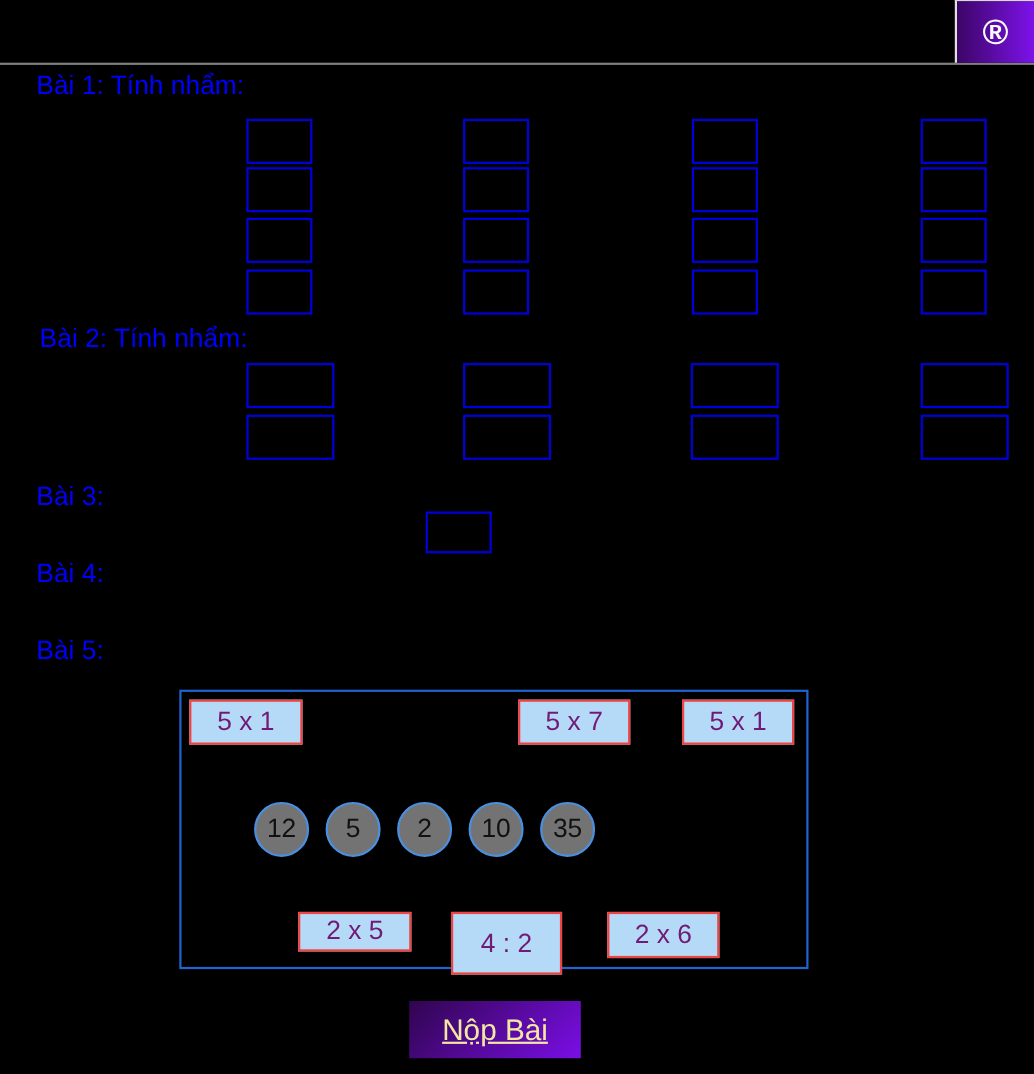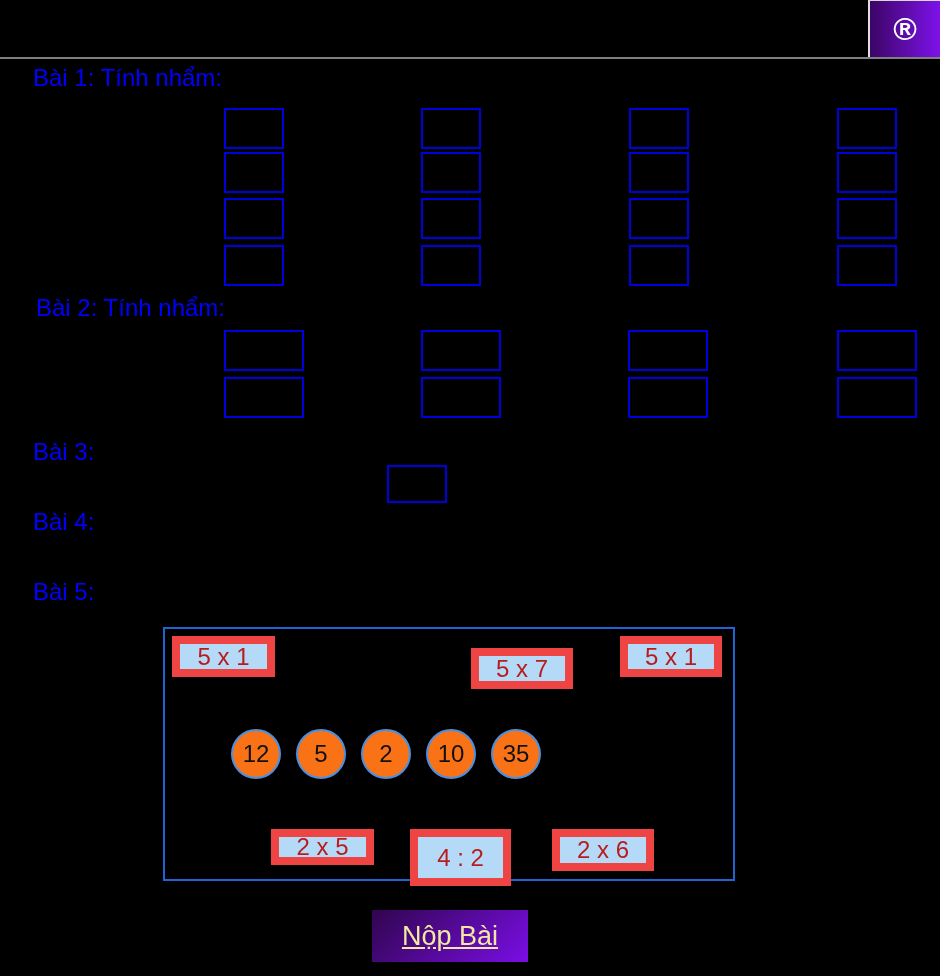--- a/index.html
+++ b/index.html
@@ -51,32 +51,32 @@
   .match-box {
     position: absolute;
     left: 163px; top: 627px;
     width: 572px; height: 254px;
     border: 2px solid #1e64d2;
   }
   .card {
     position: absolute;
     height: 41px;
     background: #b5daf8;
-    border: 8px solid #ef4444;
-    color: #b91c1c;
+    border: 2px solid #ef4444;
+    color: #701a75;
     font-size: 24px;
     display: flex; align-items: center; justify-content: center;
     cursor: pointer;
     white-space: nowrap;
   }
   .circle {
     position: absolute;
     width: 50px; height: 50px;
     border-radius: 50%;
-    background: #f97316;
+    background: #737373;
     border: 2px solid #4a90e2;
     color: #111;
     font-size: 24px;
     display: flex; align-items: center; justify-content: center;
     cursor: pointer;
   }
   .submit-btn {
     position: absolute;
     left: 372px; top: 910px;
     width: 156px; height: 52px;
@@ -129,21 +129,21 @@
   <input class="ans ans2" style="left: 628px; top: 330px;">
   <input class="ans ans2" style="left: 628px; top: 377px;">
   <input class="ans ans2" style="left: 837px; top: 330px;">
   <input class="ans ans2" style="left: 837px; top: 377px;">
 
   <input class="ans ans3" style="left: 387px; top: 465px;">
 
   <div class="match-box">
 
     <div class="card" style="left:7px;   top:7px; width:103px;">5 x 1</div>
-    <div class="card" style="left:306px; top:7px; width:102px;margin-top:12px;">5 x 7</div>
+    <div class="card" style="left:306px; top:7px; width:102px;">5 x 7</div>
     <div class="card" style="left:455px; top:7px; width:102px;">5 x 1</div>
 
     <div class="circle" style="left:66px;  top:100px;">12</div>
     <div class="circle" style="left:131px; top:100px;">5</div>
     <div class="circle" style="left:196px; top:100px;">2</div>
     <div class="circle" style="left:261px; top:100px;text-align:center;">10</div>
     <div class="circle" style="left:326px; top:100px;">35</div>
 
     <div class="card" style="left:106px; top:200px; width:103px; height:36px;">2 x 5</div>
     <div class="card" style="left:245px; top:200px; width:101px; height:57px;">4 : 2</div>

